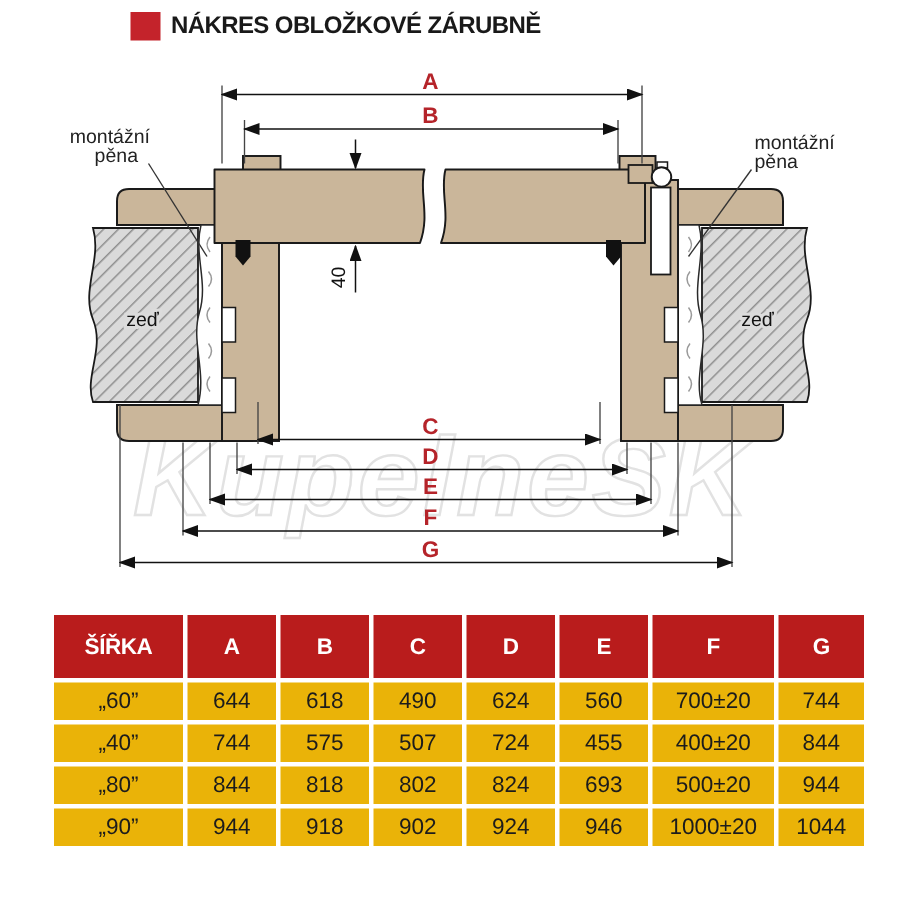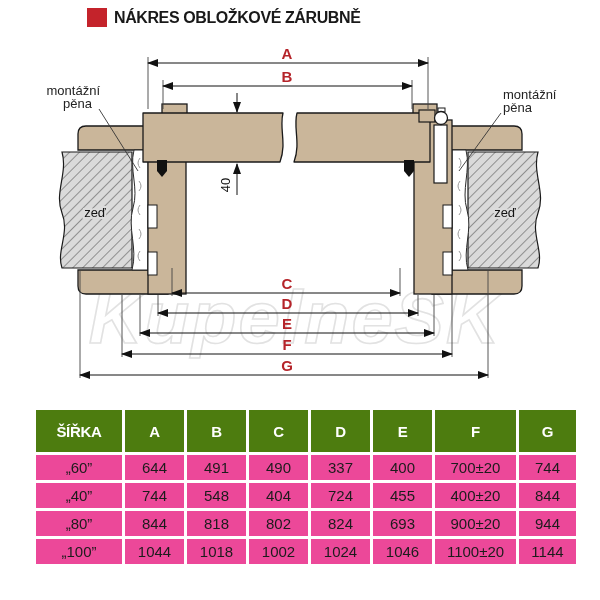--- a/index.html
+++ b/index.html
@@ -18,25 +18,25 @@
   svg text{font-family:"Liberation Sans", sans-serif;}
   .dim-label{font-size:15px;font-weight:bold;}
   .small-label{font-size:13px;fill:#222222;}
   .wall-label{font-size:13px;fill:#111111;paint-order:stroke;stroke:#dcdcdc;stroke-width:4px;}
   .thickness-label{font-size:13px;fill:#111111;}
   .watermark{font-size:74px;font-style:italic;font-weight:bold;fill:#ffffff;stroke:#e2e2e2;stroke-width:1.6px;letter-spacing:2px;}
   .size-table{
     position:absolute;left:33px;top:407px;border-collapse:separate;border-spacing:3px;
   }
   .size-table th{
-    background:#4d7c0f;color:#ffffff;font-size:15px;font-weight:bold;
+    background:#b91c1c;color:#ffffff;font-size:15px;font-weight:bold;
     height:42px;text-align:center;letter-spacing:-0.3px;padding:0 2px;
   }
   .size-table td{
-    background:#ec4899;color:#1c1c1c;font-size:15px;height:25px;text-align:center;padding:0 2px;
+    background:#eab308;color:#1c1c1c;font-size:15px;height:25px;text-align:center;padding:0 2px;
   }
   .size-table th:first-child{width:82px;}
   .size-table th:nth-child(2),.size-table th:nth-child(3),.size-table th:nth-child(4),
   .size-table th:nth-child(5),.size-table th:nth-child(6){width:55px;}
   .size-table th:nth-child(7){width:77px;}
   .size-table th:nth-child(8){width:53px;}
 </style>
 </head>
 <body>
 
@@ -169,51 +169,51 @@
         <th>D</th>
         <th>E</th>
         <th>F</th>
         <th>G</th>
       </tr>
   </thead>
   <tbody>
       <tr>
         <td>„60”</td>
         <td>644</td>
-        <td>491</td>
+        <td>618</td>
         <td>490</td>
-        <td>337</td>
-        <td>400</td>
+        <td>624</td>
+        <td>560</td>
         <td>700±20</td>
         <td>744</td>
       </tr>
       <tr>
         <td>„40”</td>
         <td>744</td>
-        <td>548</td>
-        <td>404</td>
+        <td>575</td>
+        <td>507</td>
         <td>724</td>
         <td>455</td>
         <td>400±20</td>
         <td>844</td>
       </tr>
       <tr>
         <td>„80”</td>
         <td>844</td>
         <td>818</td>
         <td>802</td>
         <td>824</td>
         <td>693</td>
-        <td>900±20</td>
+        <td>500±20</td>
         <td>944</td>
       </tr>
       <tr>
-        <td>„100”</td>
+        <td>„90”</td>
+        <td>944</td>
+        <td>918</td>
+        <td>902</td>
+        <td>924</td>
+        <td>946</td>
+        <td>1000±20</td>
         <td>1044</td>
-        <td>1018</td>
-        <td>1002</td>
-        <td>1024</td>
-        <td>1046</td>
-        <td>1100±20</td>
-        <td>1144</td>
       </tr>
     </tbody>
 </table>
 
 </body></html>

